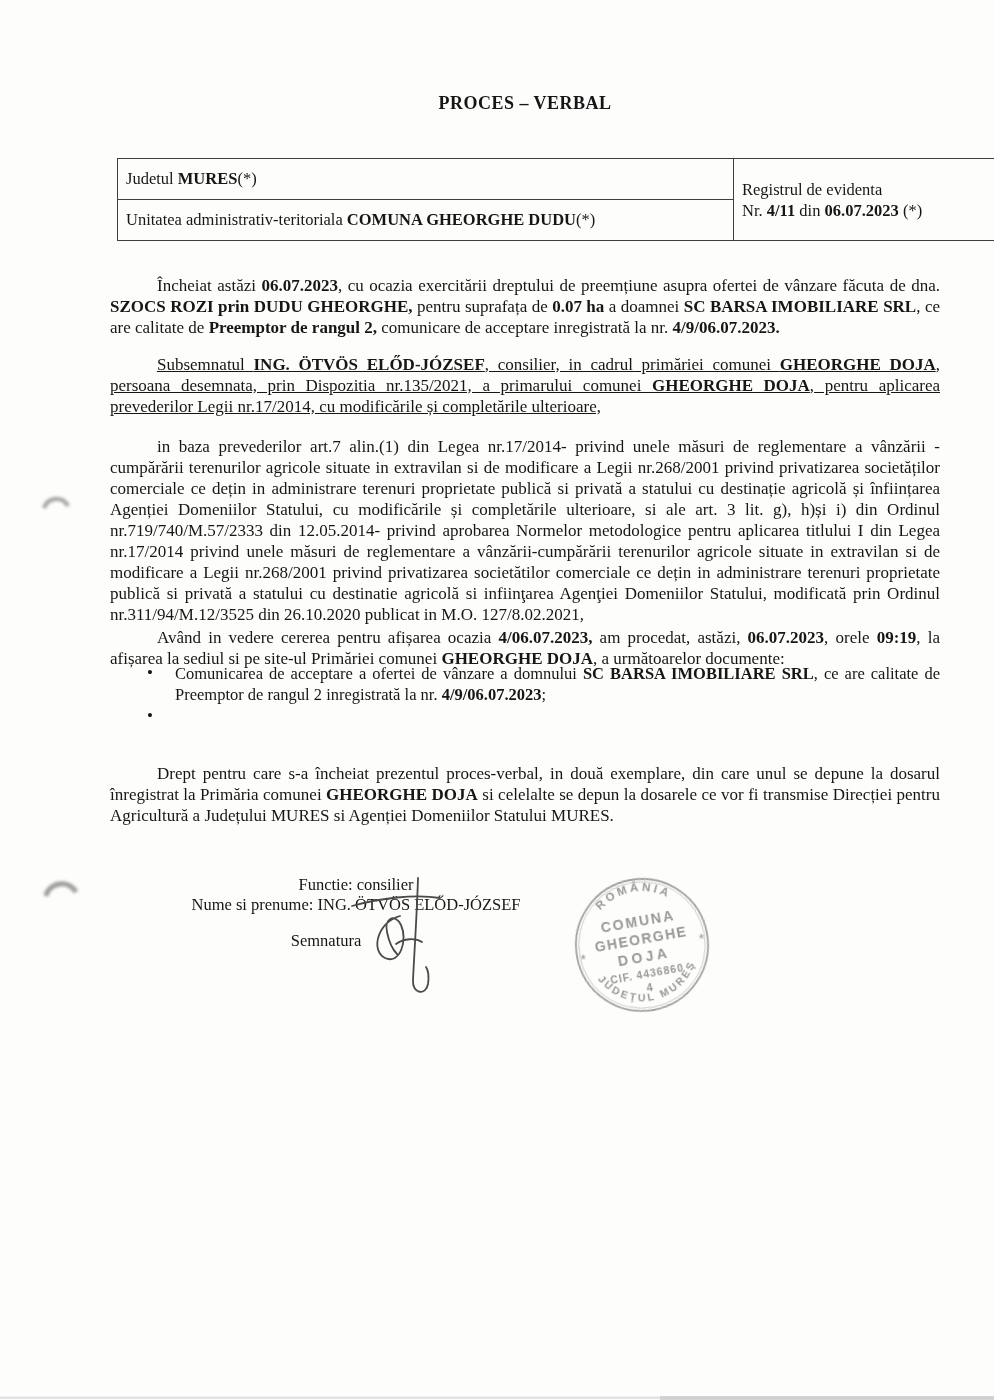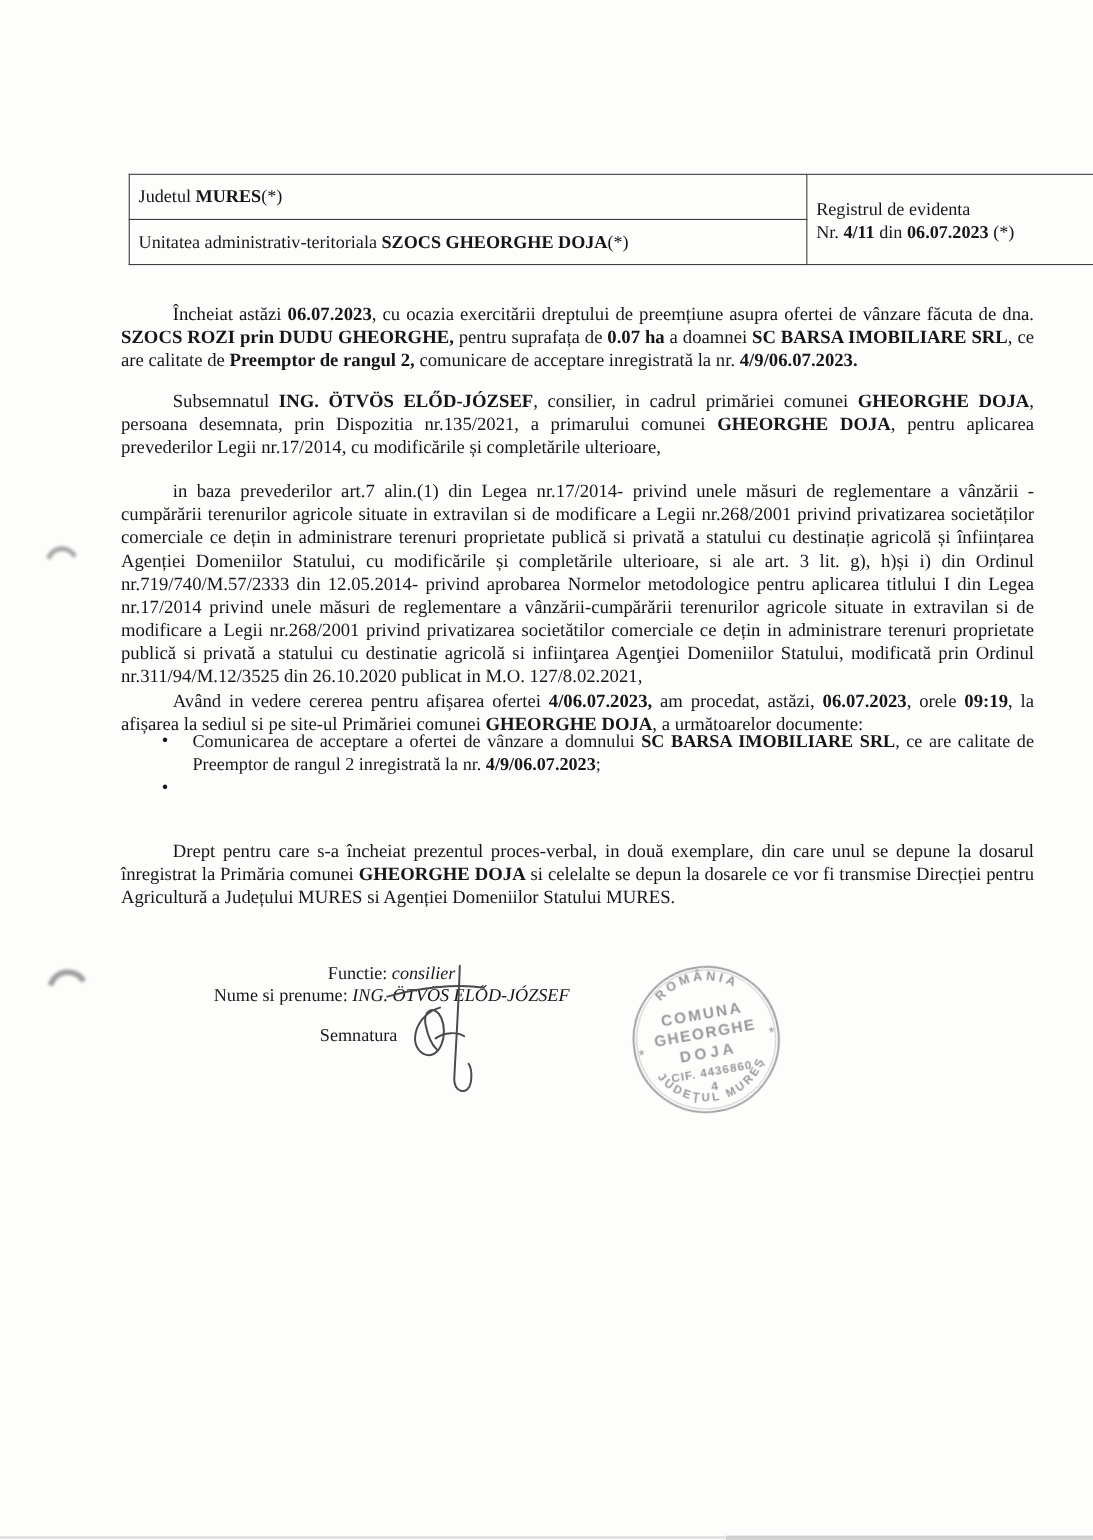--- a/index.html
+++ b/index.html
@@ -6,21 +6,21 @@
   .page{
     position:relative;
     width:994px;height:1400px;
     margin:0 auto;
     background:#fdfdfc;
     font-family:"Liberation Serif", serif;
     color:#161616;
     overflow:hidden;
   }
   .b{font-weight:bold;}
-  .i{font-style:italic;}
+  .i{}
   .title{
     position:absolute;left:110px;top:93px;width:830px;
     text-align:center;font-size:18px;font-weight:bold;letter-spacing:.5px;
     margin:0;
   }
   table.header-table{
     position:absolute;left:117px;top:158px;width:890px;
     border-collapse:collapse;table-layout:fixed;
   }
   table.header-table td{
@@ -34,21 +34,21 @@
   td.cell-registru{
     width:256px;text-align:left;line-height:21px;padding:0 6px;
   }
   .para{
     position:absolute;left:110px;width:830px;
     margin:0;
     font-size:17px;line-height:21px;
     text-align:justify;text-indent:47px;
   }
   #p1{top:275px;}
-  #p2{top:354px;}
+  #p2{top:354px;text-decoration:underline;}
   #p3{top:436px;font-family:Liberation Serif, serif;}
   #p4{top:627px;}
   #closing{top:763px;}
   ul.bullets{
     position:absolute;left:110px;top:664px;width:830px;
     margin:0;padding:0;list-style:none;
     font-size:16.5px;line-height:20.5px;text-align:justify;
   }
   ul.bullets li{position:relative;padding-left:65px;margin:0 0 2px 0;}
   ul.bullets li .dot{
@@ -76,40 +76,41 @@
       <filter id="soft" x="-50%" y="-50%" width="200%" height="200%">
         <feGaussianBlur stdDeviation="1.4"></feGaussianBlur>
       </filter>
     </defs>
     <path d="M44,508 A13,13 0 0 1 68,506" fill="none" stroke="#6e6e6e" stroke-width="4.5" filter="url(#soft)" opacity="0.6"></path>
     <path d="M46,896 A16,15 0 0 1 76,892" fill="none" stroke="#5f5f5f" stroke-width="5" filter="url(#soft)" opacity="0.6"></path>
     <rect x="0" y="1396.5" width="994" height="2.5" fill="#e2e2e2"></rect>
     <rect x="660" y="1396" width="334" height="4" fill="#cccccc" opacity="0.8"></rect>
   </svg>
 
+  <h1 class="title">PROCES – VERBAL</h1>
 
   <table class="header-table">
     <tbody>
         <tr>
       <td class="cell-left"><span>Judetul </span><span class="b">MURES</span><span>(*)</span></td>
       <td class="cell-registru" rowspan="2">
         <div><span>Registrul de evidenta</span></div>
         <div><span>Nr. </span><span class="b">4/11</span><span> din </span><span class="b">06.07.2023</span><span> (*)</span></div>
       </td>
     </tr>
     <tr>
-      <td class="cell-left"><span>Unitatea administrativ-teritoriala </span><span class="b">SZOCS GHEORGHE DOJA</span><span>(*)</span></td>
+      <td class="cell-left"><span>Unitatea administrativ-teritoriala </span><span class="b">COMUNA GHEORGHE DUDU</span><span>(*)</span></td>
     </tr>
   </tbody>
     </table>
 
   <p class="para" id="p1"><span>Încheiat astăzi </span><span class="b">06.07.2023</span><span>, cu ocazia exercitării dreptului de preemțiune asupra ofertei de vânzare făcuta de dna. </span><span class="b">SZOCS ROZI prin DUDU GHEORGHE,</span><span> pentru suprafața de </span><span class="b">0.07 ha</span><span> a doamnei </span><span class="b">SC BARSA IMOBILIARE SRL</span><span>, ce are calitate de </span><span class="b">Preemptor de rangul 2,</span><span> comunicare de acceptare inregistrată la nr. </span><span class="b">4/9/06.07.2023.</span></p>
   <p class="para" id="p2"><span>Subsemnatul </span><span class="b">ING. ÖTVÖS ELŐD-JÓZSEF</span><span>, consilier, in cadrul primăriei comunei </span><span class="b">GHEORGHE DOJA</span><span>, persoana desemnata, prin Dispozitia nr.135/2021, a primarului comunei </span><span class="b">GHEORGHE DOJA</span><span>, pentru aplicarea prevederilor Legii nr.17/2014, cu modificările și completările ulterioare,</span></p>
   <p class="para" id="p3"><span>in baza prevederilor art.7 alin.(1) din Legea nr.17/2014- privind unele măsuri de reglementare a vânzării - cumpărării terenurilor agricole situate in extravilan si de modificare a Legii nr.268/2001 privind privatizarea societăților comerciale ce dețin in administrare terenuri proprietate publică si privată a statului cu destinație agricolă și înființarea Agenției Domeniilor Statului, cu modificările și completările ulterioare, si ale art. 3 lit. g), h)și i) din Ordinul nr.719/740/M.57/2333 din 12.05.2014- privind aprobarea Normelor metodologice pentru aplicarea titlului I din Legea nr.17/2014 privind unele măsuri de reglementare a vânzării-cumpărării terenurilor agricole situate in extravilan si de modificare a Legii nr.268/2001 privind privatizarea societătilor comerciale ce dețin in administrare terenuri proprietate publică si privată a statului cu destinatie agricolă si infiinţarea Agenţiei Domeniilor Statului, modificată prin Ordinul nr.311/94/M.12/3525 din 26.10.2020 publicat in M.O. 127/8.02.2021,</span></p>
-  <p class="para" id="p4"><span>Având in vedere cererea pentru afișarea ofertei </span><span class="b">4/06.07.2023,</span><span> am procedat, astăzi, </span><span class="b">06.07.2023</span><span>, orele </span><span class="b">09:19</span><span>, la afișarea la sediul si pe site-ul Primăriei comunei </span><span class="b">GHEORGHE DOJA</span><span>, a următoarelor documente:</span></p>
+  <p class="para" id="p4"><span>Având in vedere cererea pentru afișarea ocazia </span><span class="b">4/06.07.2023,</span><span> am procedat, astăzi, </span><span class="b">06.07.2023</span><span>, orele </span><span class="b">09:19</span><span>, la afișarea la sediul si pe site-ul Primăriei comunei </span><span class="b">GHEORGHE DOJA</span><span>, a următoarelor documente:</span></p>
 
   <ul class="bullets">
     <li>
       <span class="dot">•</span>
       <span><span>Comunicarea de acceptare a ofertei de vânzare a domnului </span><span class="b">SC BARSA IMOBILIARE SRL</span><span>, ce are calitate de Preemptor de rangul 2 inregistrată la nr. </span><span class="b">4/9/06.07.2023</span><span>;</span></span>
     </li>
     <li>
       <span class="dot">•</span>
     </li>
   </ul>

